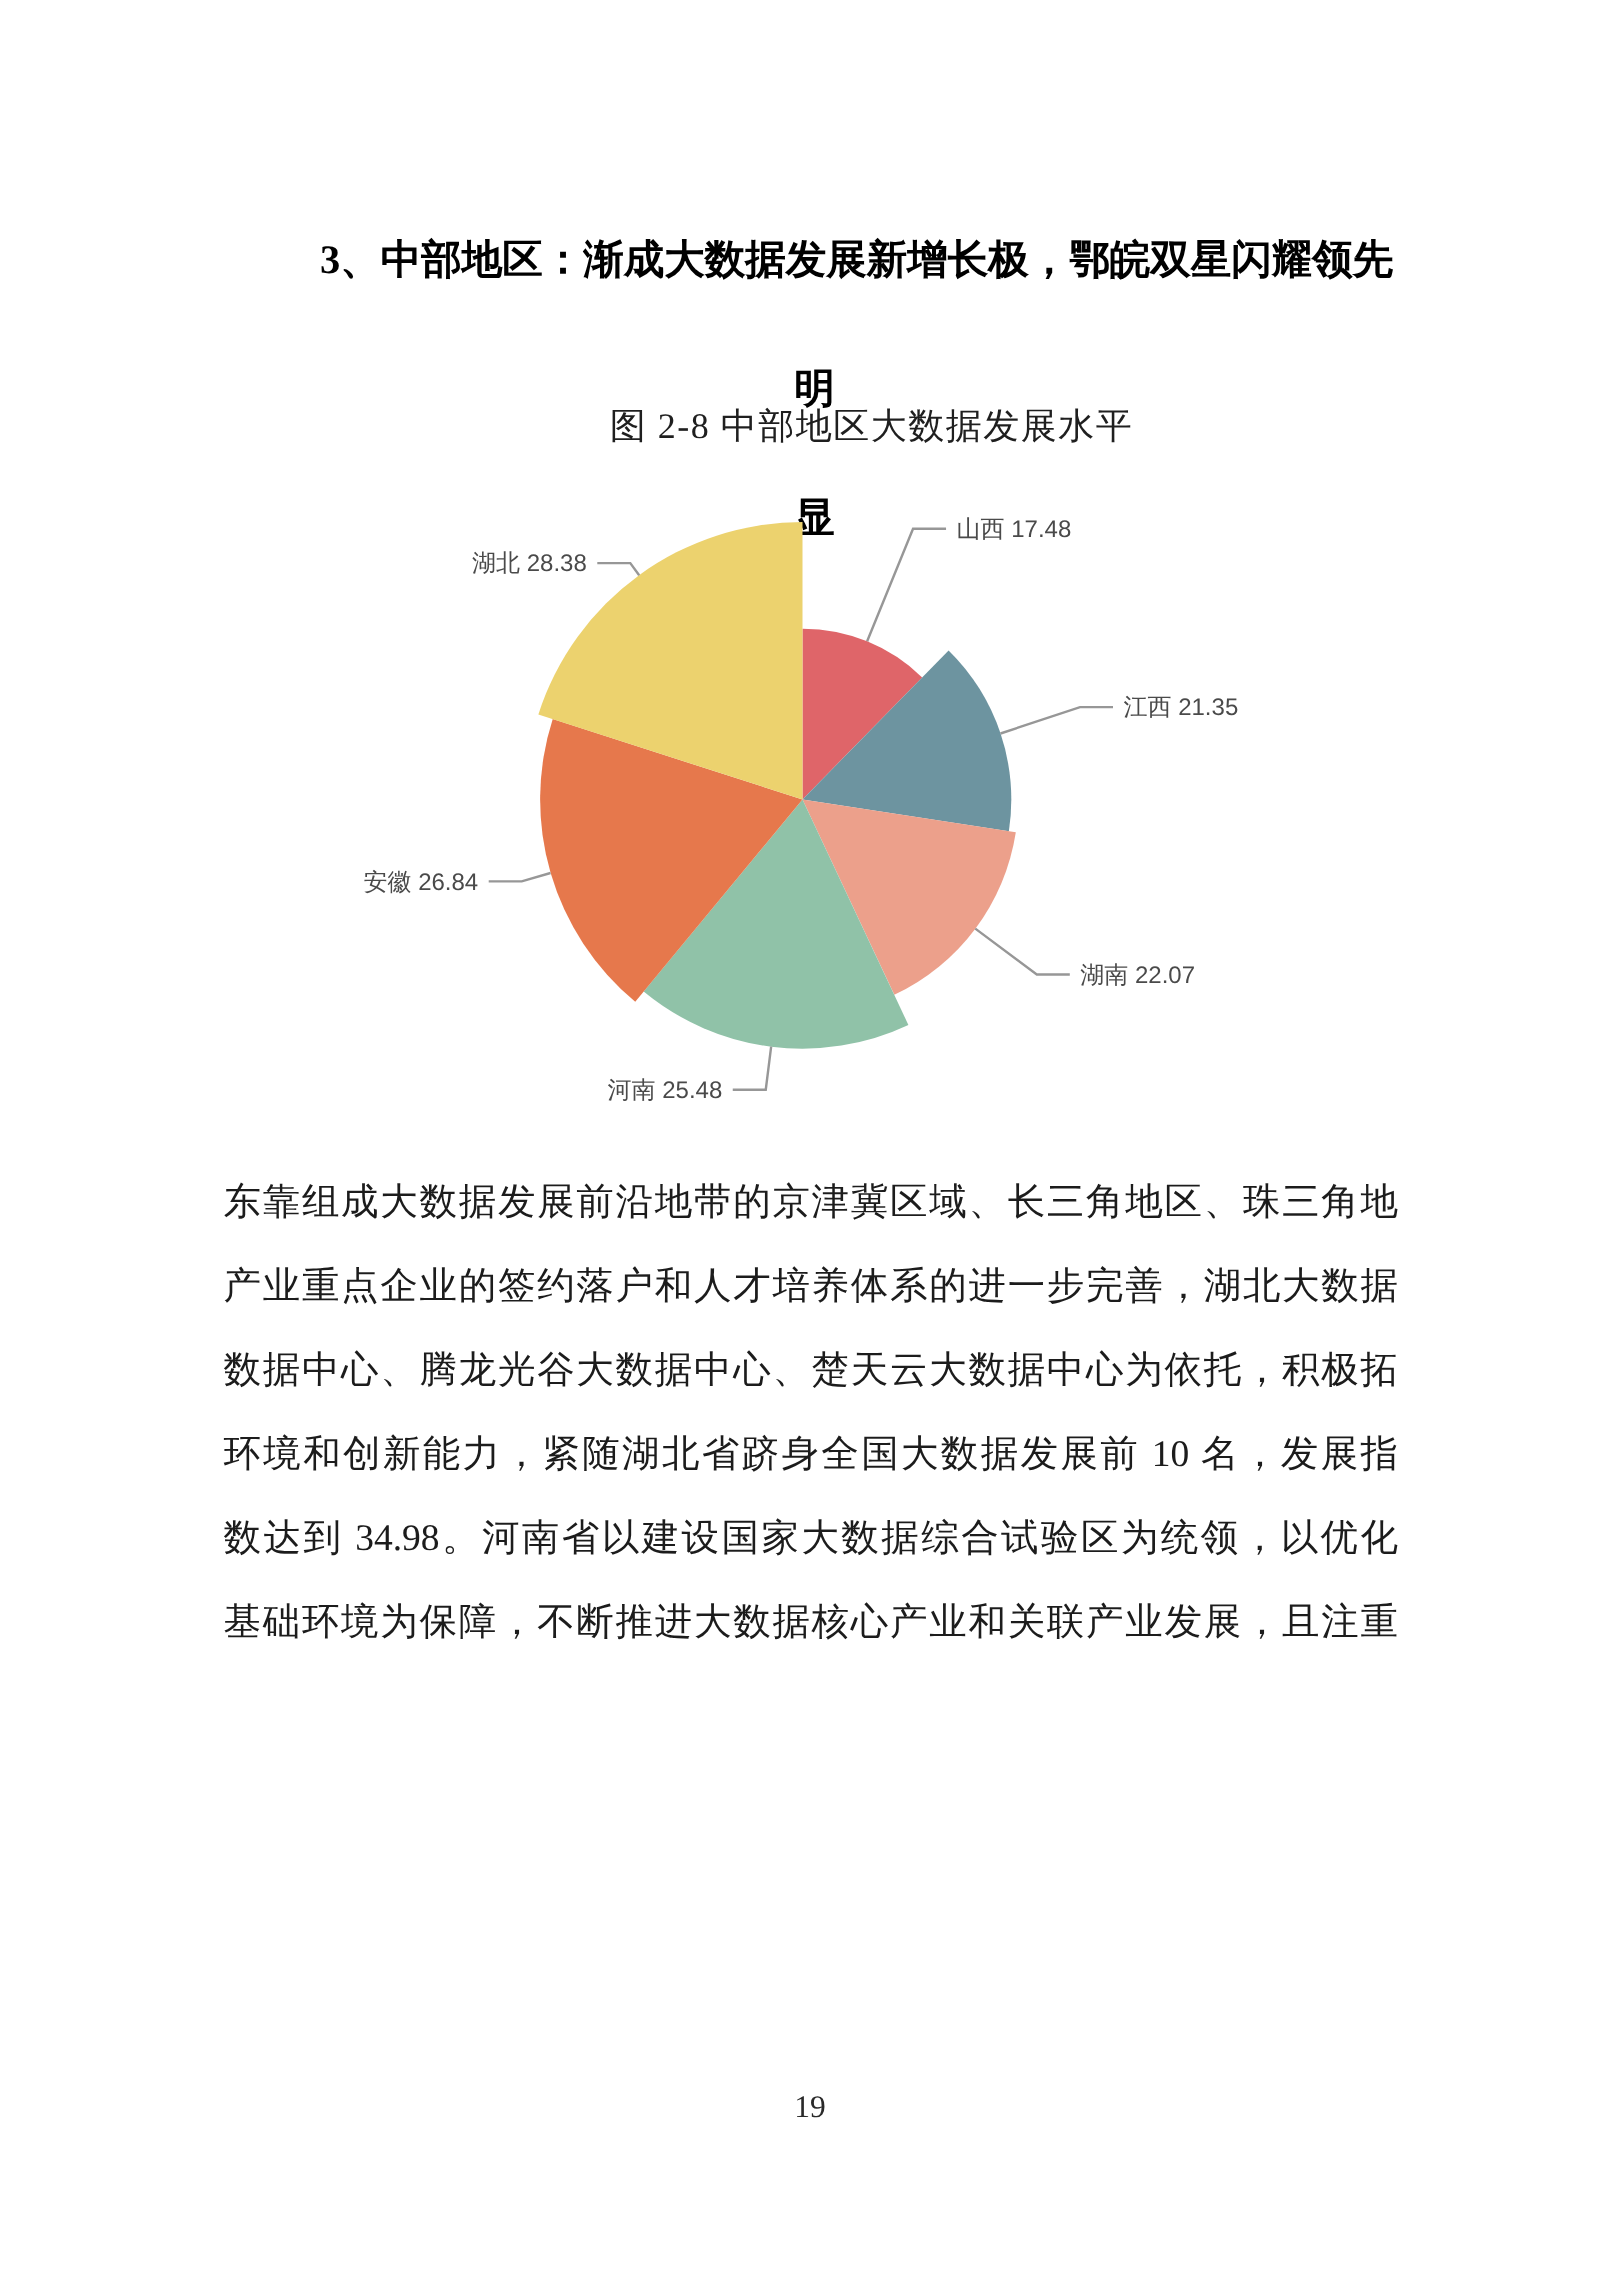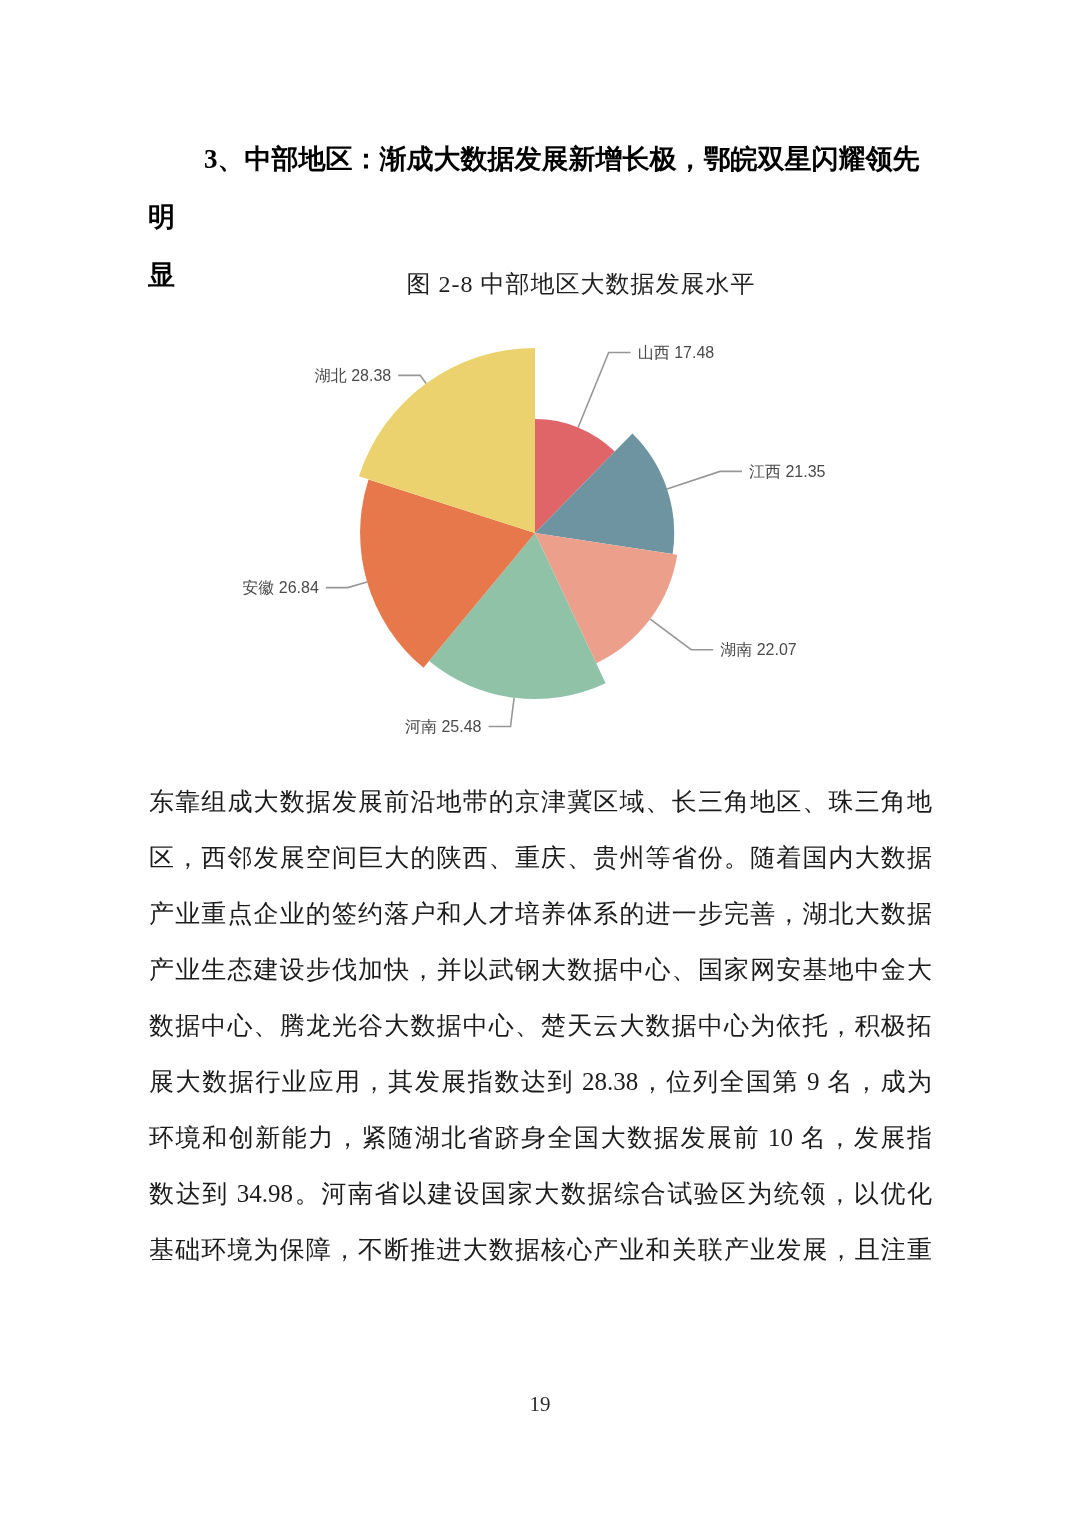--- a/index.html
+++ b/index.html
@@ -14,21 +14,22 @@
     overflow: hidden;
   }
   .heading {
     position: absolute;
     left: 148px;
     top: 130px;
     width: 790px;
     font-size: 27px;
     font-weight: bold;
     color: #000000;
-    line-height: 58px;
+    line-height: 86px;
+    text-align: center;
   }
   .heading-line-1 { text-indent: 56px; }
   .fig-title {
     position: absolute;
     left: 0;
     top: 268px;
     width: 100%;
     text-align: center;
     font-size: 24px;
     color: #1f1f1f;
@@ -100,25 +101,22 @@
       <path d="M 395 215 L 283.5 349.8 A 175.0 175.0 0 0 1 228.5 161.4 Z" fill="#e6784c"></path>
       <polyline points="227.0,264.0 207.8,269.6 185.8,269.6" fill="none" stroke="#979797" stroke-width="1.6"></polyline>
       <text x="178.8" y="275.1" text-anchor="end" fill="#4a4a4a">安徽 26.84</text>
       <path d="M 395 215 L 218.9 158.3 A 185.0 185.0 0 0 1 395.0 30.0 Z" fill="#ecd26e"></path>
       <polyline points="286.1,65.5 280.2,57.4 258.2,57.4" fill="none" stroke="#979797" stroke-width="1.6"></polyline>
       <text x="251.2" y="62.9" text-anchor="end" fill="#4a4a4a">湖北 28.38</text>
     </svg>
 
   <div class="body-text">
     <div class="para-line">东靠组成大数据发展前沿地带的京津冀区域、长三角地区、珠三角地</div>
-    <div class="para-line">区，西邻发展空间巨大的陕西、重庆、贵州等省份。随着国内大数据</div>
     <div class="para-line">产业重点企业的签约落户和人才培养体系的进一步完善，湖北大数据</div>
-    <div class="para-line">产业生态建设步伐加快，并以武钢大数据中心、国家网安基地中金大</div>
     <div class="para-line">数据中心、腾龙光谷大数据中心、楚天云大数据中心为依托，积极拓</div>
-    <div class="para-line">展大数据行业应用，其发展指数达到 28.38，位列全国第 9 名，成为</div>
     <div class="para-line">环境和创新能力，紧随湖北省跻身全国大数据发展前 10 名，发展指</div>
     <div class="para-line">数达到 34.98。河南省以建设国家大数据综合试验区为统领，以优化</div>
     <div class="para-line">基础环境为保障，不断推进大数据核心产业和关联产业发展，且注重</div>
   </div>
 
   <div class="page-num">19</div>
 
 </div>
 
 </body></html>

